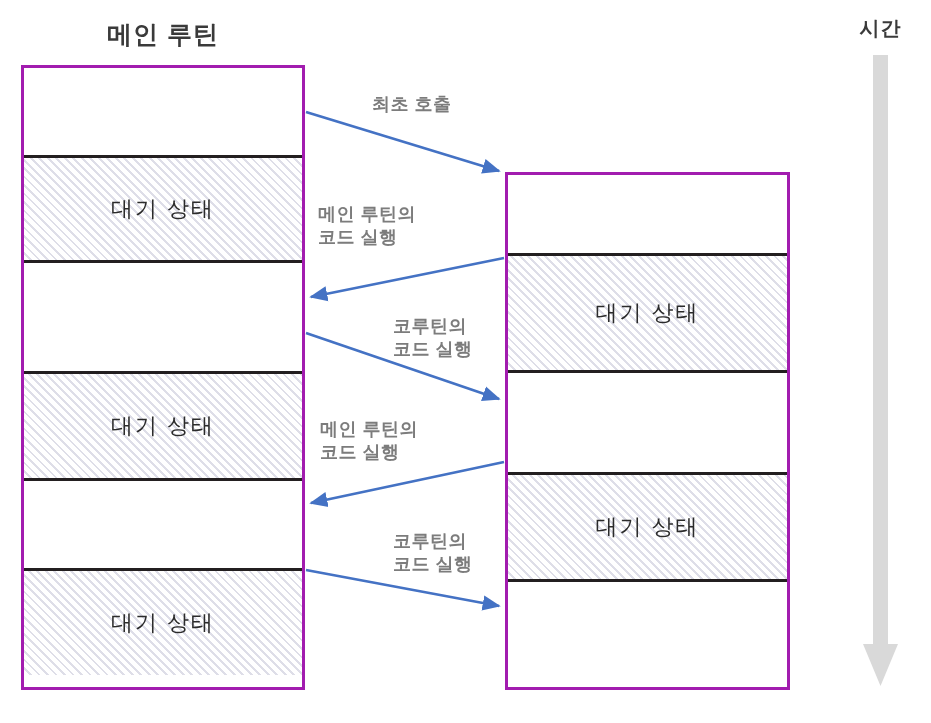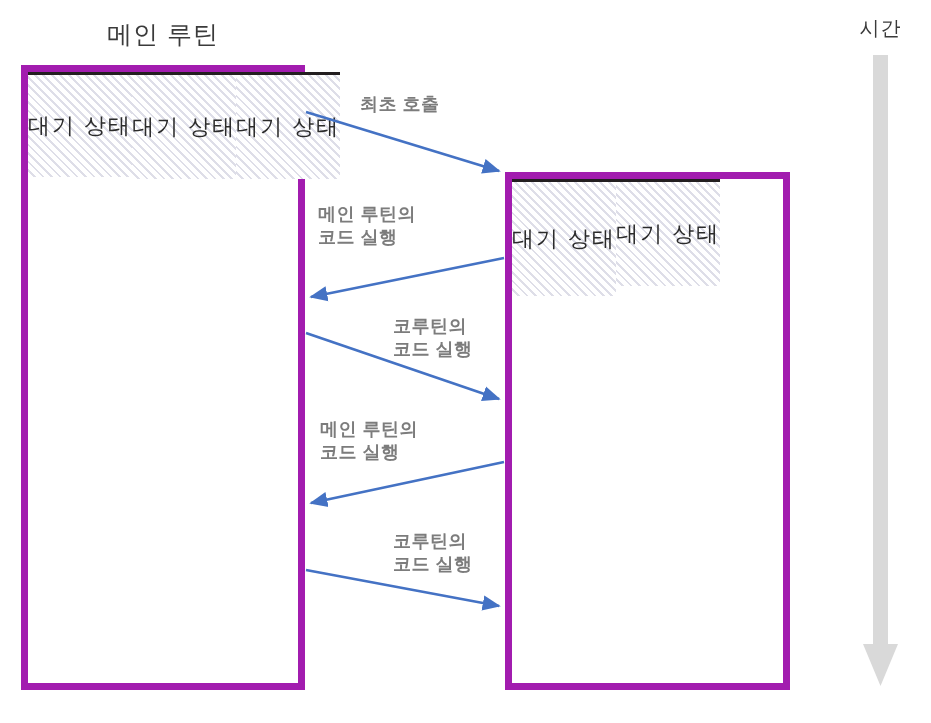--- a/index.html
+++ b/index.html
@@ -16,39 +16,39 @@
     width: 931px;
     height: 723px;
     background: #ffffff;
     overflow: hidden;
   }
 
   
   .col-title {
     position: absolute;
     font-size: 25px;
-    font-weight: 400;
+    font-weight: 700;
     color: #3a3a3a;
     letter-spacing: 1px;
     white-space: nowrap;
     text-align: center;
     line-height: 1;
   }
   #main-title  { left: 21px;  top: 22px;  width: 284px; }
   #coro-title  { left: 505px; top: 134px; width: 285px; }
   #time-title  { left: 838px; top: 18px;  width: 85px;  font-size: 20px; }
 
   
   .column {
     position: absolute;
     box-sizing: border-box;
-    border: 7px solid #a21caf;
+    border: 3px solid #a21caf;
     background: #ffffff;
     display: flex;
-    flex-direction: row;
+    flex-direction: column;
   }
   #main-column { left: 21px;  top: 65px;  width: 284px; height: 625px; }
   #coro-column { left: 505px; top: 172px; width: 285px; height: 518px; }
 
   .seg {
     position: relative;
     box-sizing: border-box;
     display: flex;
     align-items: center;
     justify-content: center;
@@ -142,21 +142,21 @@
       <span class="seg-label"></span>
     </div>
     <div class="seg waiting" style="height:107px;">
       <span class="seg-label">대기 상태</span>
     </div>
     <div class="seg" style="height:99px;">
       <span class="seg-label"></span>
     </div>
   </div>
 
-  <div class="arrow-label" style="left:360px; top:93px;  text-align:right;">최초 호출</div>
+  <div class="arrow-label" style="left:372px; top:93px;  text-align:right;">최초 호출</div>
 
   <div class="arrow-label" style="left:318px; top:203px;">메인 루틴의
 코드 실행</div>
 
   <div class="arrow-label" style="left:393px; top:315px;">코루틴의
 코드 실행</div>
 
   <div class="arrow-label" style="left:320px; top:418px;">메인 루틴의
 코드 실행</div>
 

